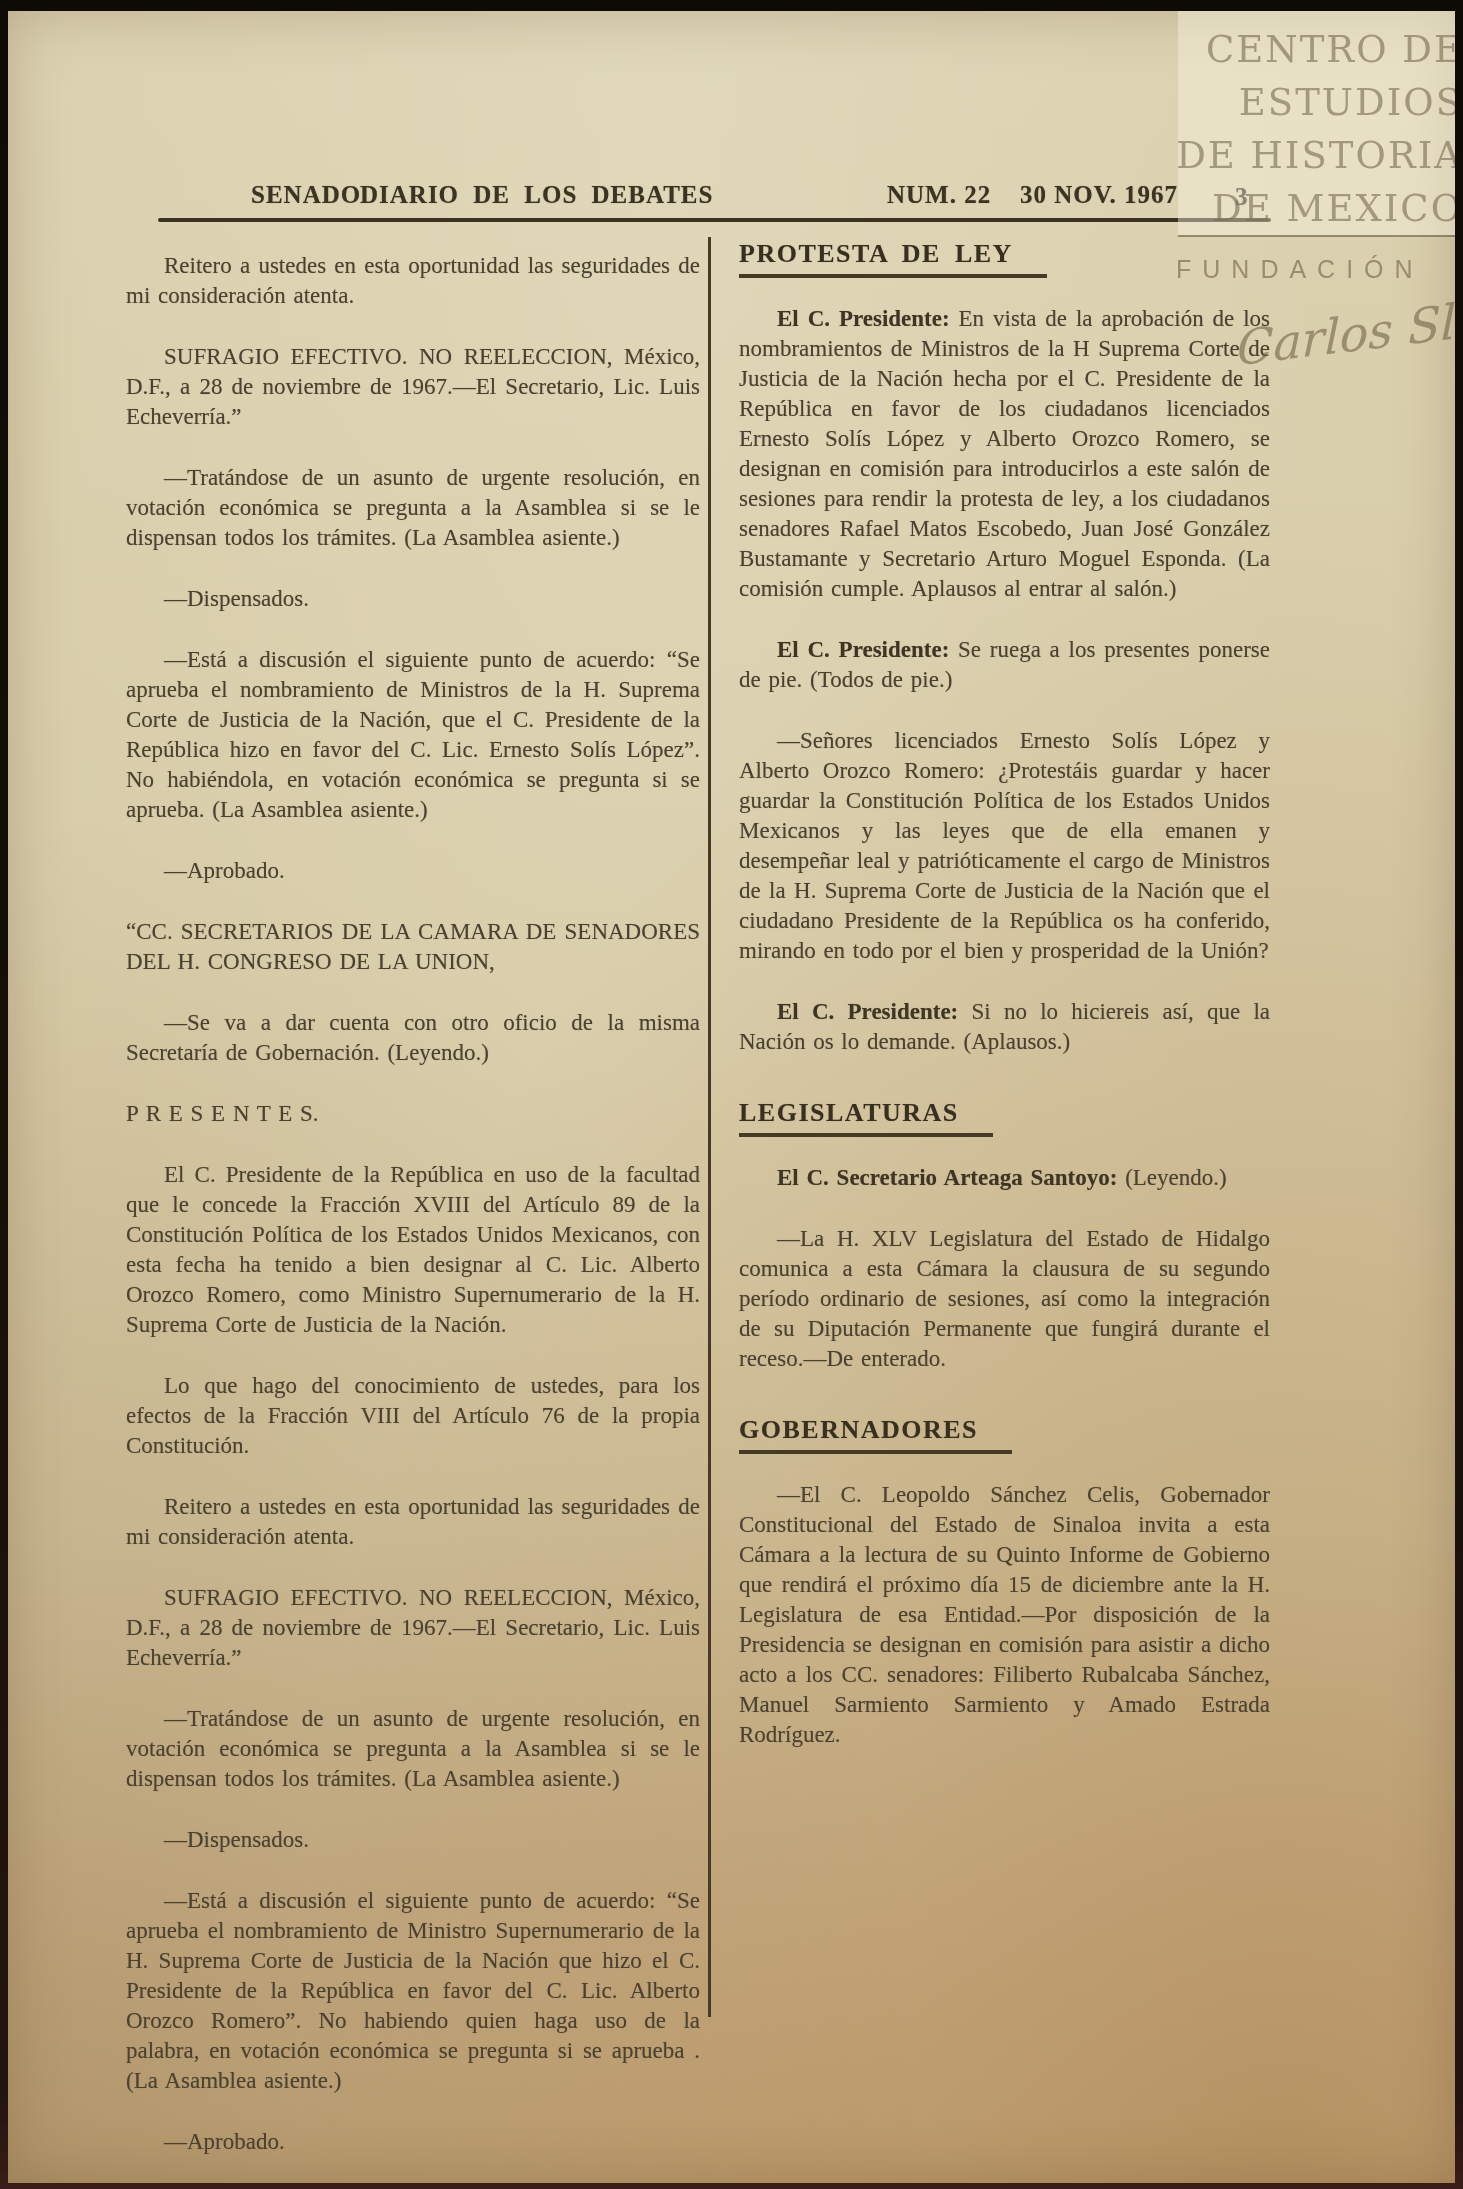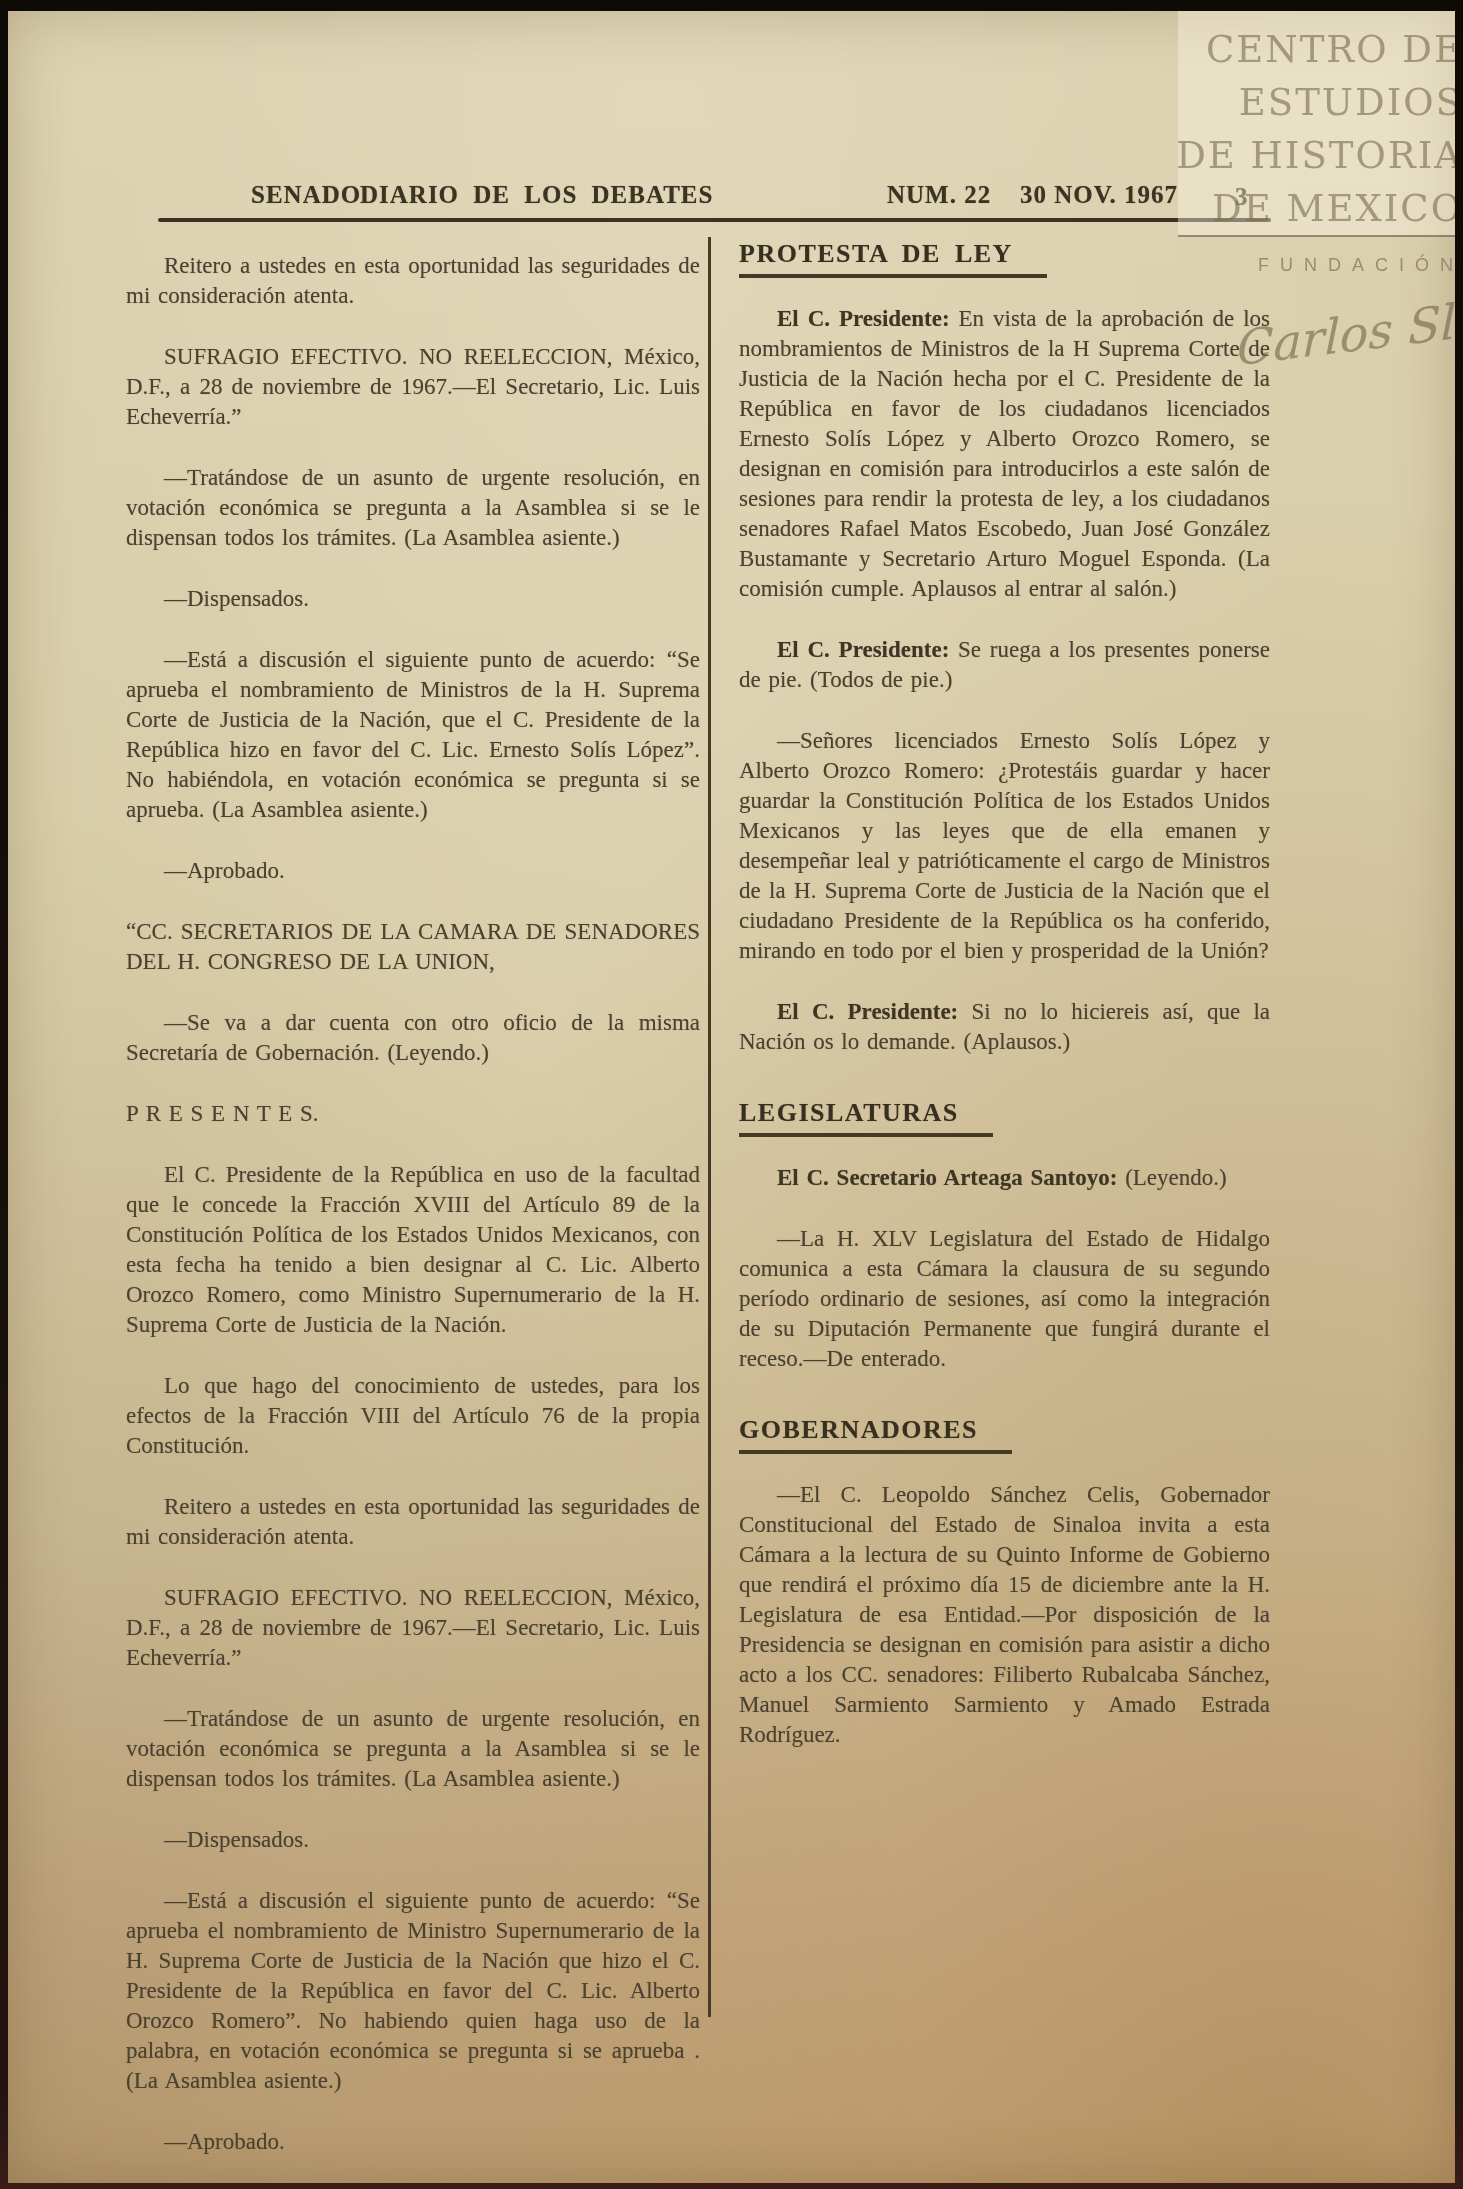--- a/index.html
+++ b/index.html
@@ -45,22 +45,22 @@
   .section-heading.later{margin-top:41px;}
   
   .wm{pointer-events:none;}
   .wm-box{position:absolute;left:1170px;top:0;width:277px;height:224px;background:rgba(250,245,226,0.42);}
   .wm-lines{
     position:absolute;left:1148px;top:12px;width:307px;text-align:right;
     font-family:"DejaVu Serif",serif;font-size:37px;line-height:53px;
     letter-spacing:2px;color:rgba(122,108,80,0.62);white-space:nowrap;
   }
   .wm-fund{
-    position:absolute;left:1168px;top:244px;width:288px;text-align:right;
-    font-family:"Liberation Sans",sans-serif;font-size:18px;letter-spacing:11px;
+    position:absolute;left:1168px;top:244px;width:288px;text-align:left;
+    font-family:"Liberation Sans",sans-serif;font-size:25px;letter-spacing:11px;
     color:rgba(142,128,100,0.85);white-space:nowrap;
   }
   .wm-sign{
     position:absolute;left:1228px;top:292px;
     font-family:"DejaVu Serif",serif;font-style:italic;font-size:48px;
     color:rgba(112,98,72,0.6);transform:rotate(-7deg) skewX(-8deg);white-space:nowrap;
   }
 </style>
 </head>
 <body>

